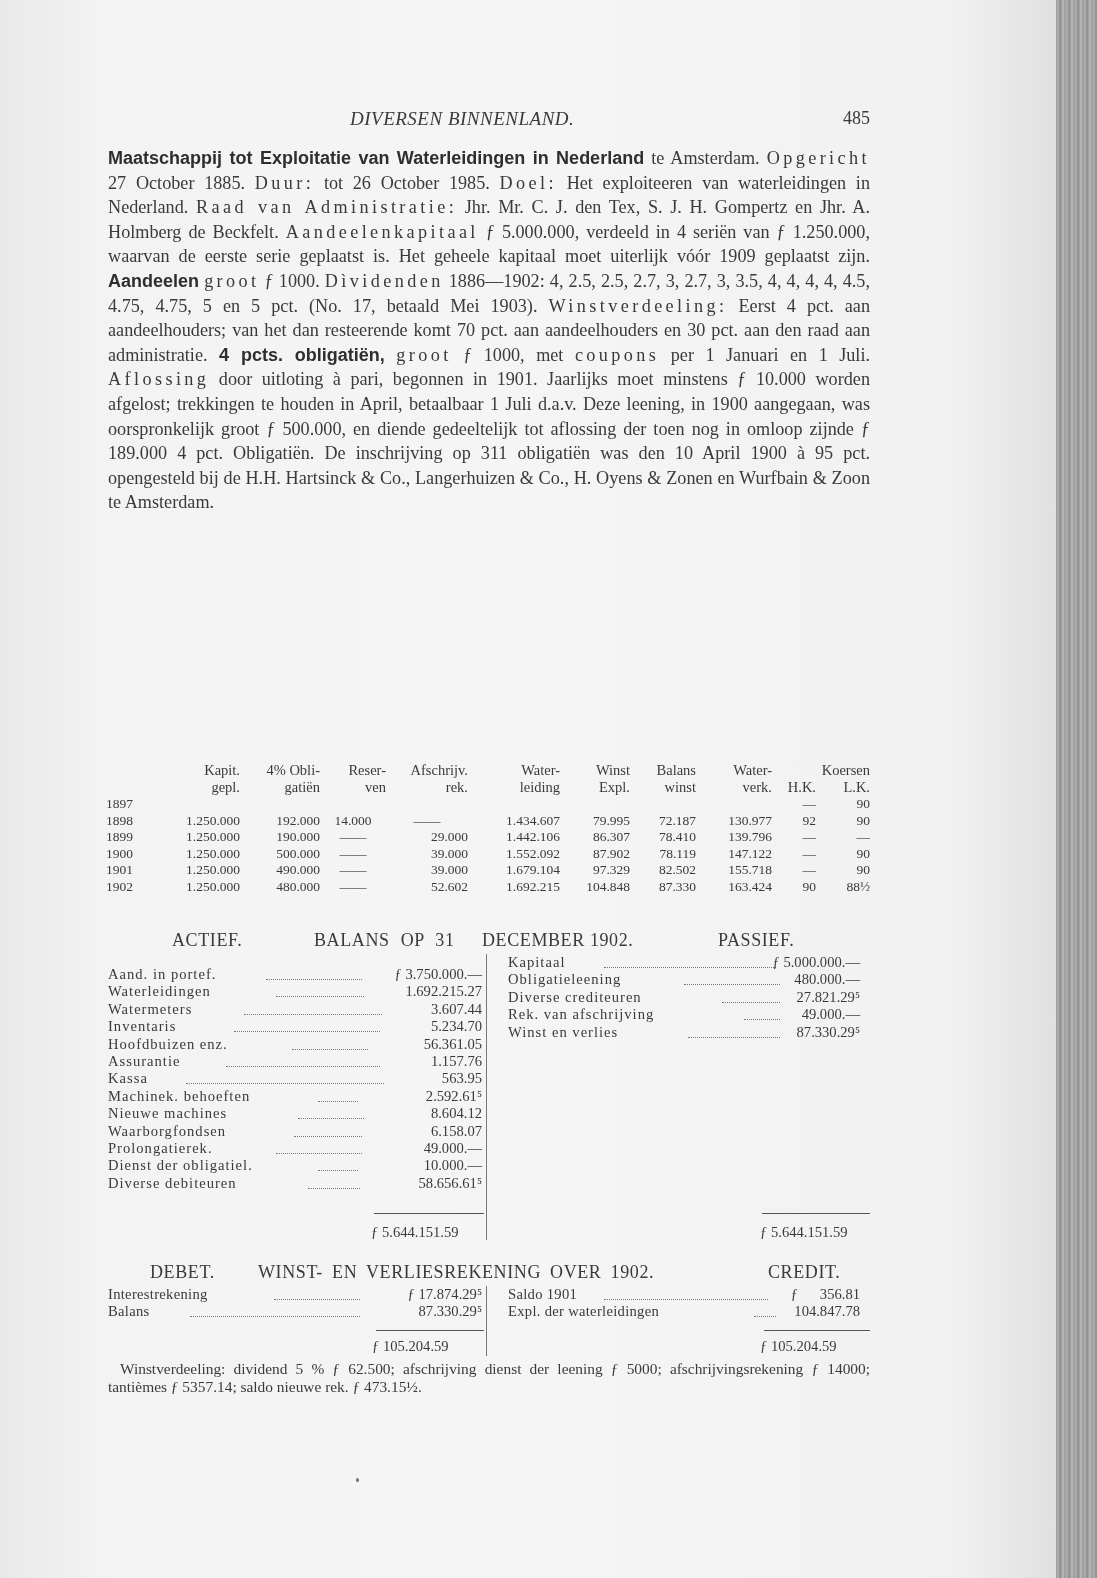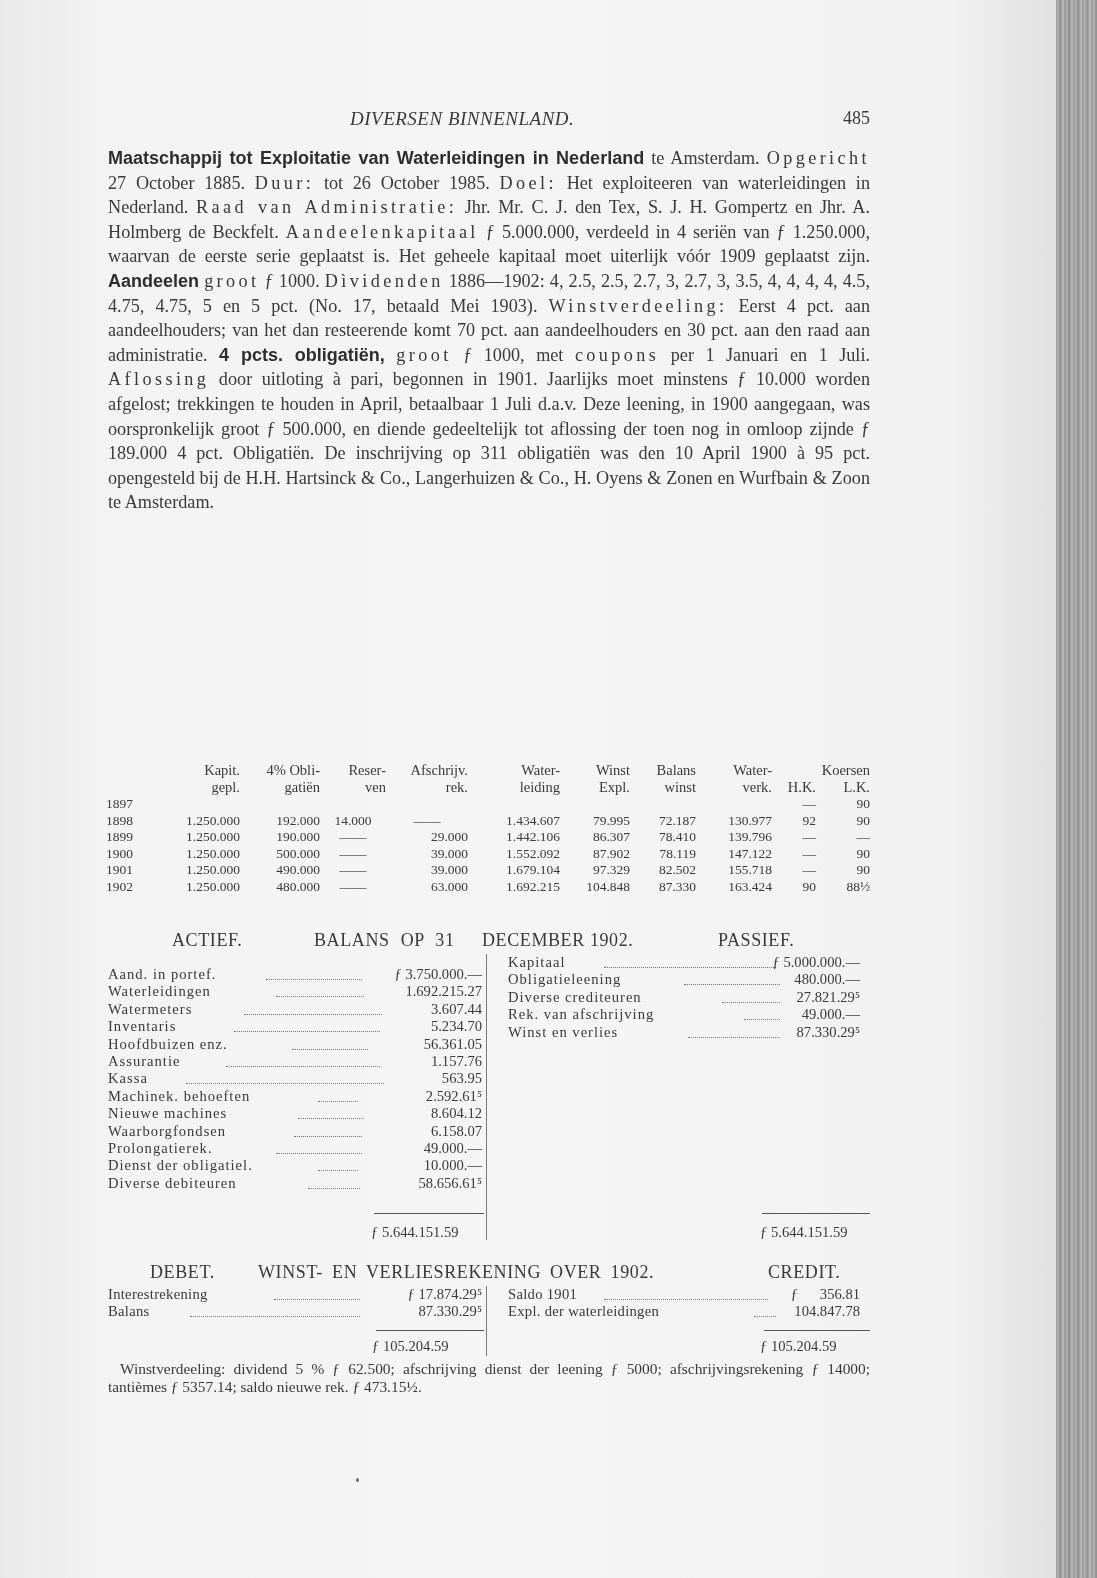--- a/index.html
+++ b/index.html
@@ -188,21 +188,21 @@
           <td class="num">82.502</td>
           <td class="num">155.718</td>
           <td class="num">—</td>
           <td class="num">90</td>
         </tr>
         <tr>
           <td>1902</td>
           <td class="num">1.250.000</td>
           <td class="num">480.000</td>
           <td class="ctr">——</td>
-          <td class="num">63.000</td>
+          <td class="num">52.602</td>
           <td class="num">1.692.215</td>
           <td class="num">104.848</td>
           <td class="num">87.330</td>
           <td class="num">163.424</td>
           <td class="num">90</td>
           <td class="num">88½</td>
         </tr>
       </tbody>
         </table>
     </div>

